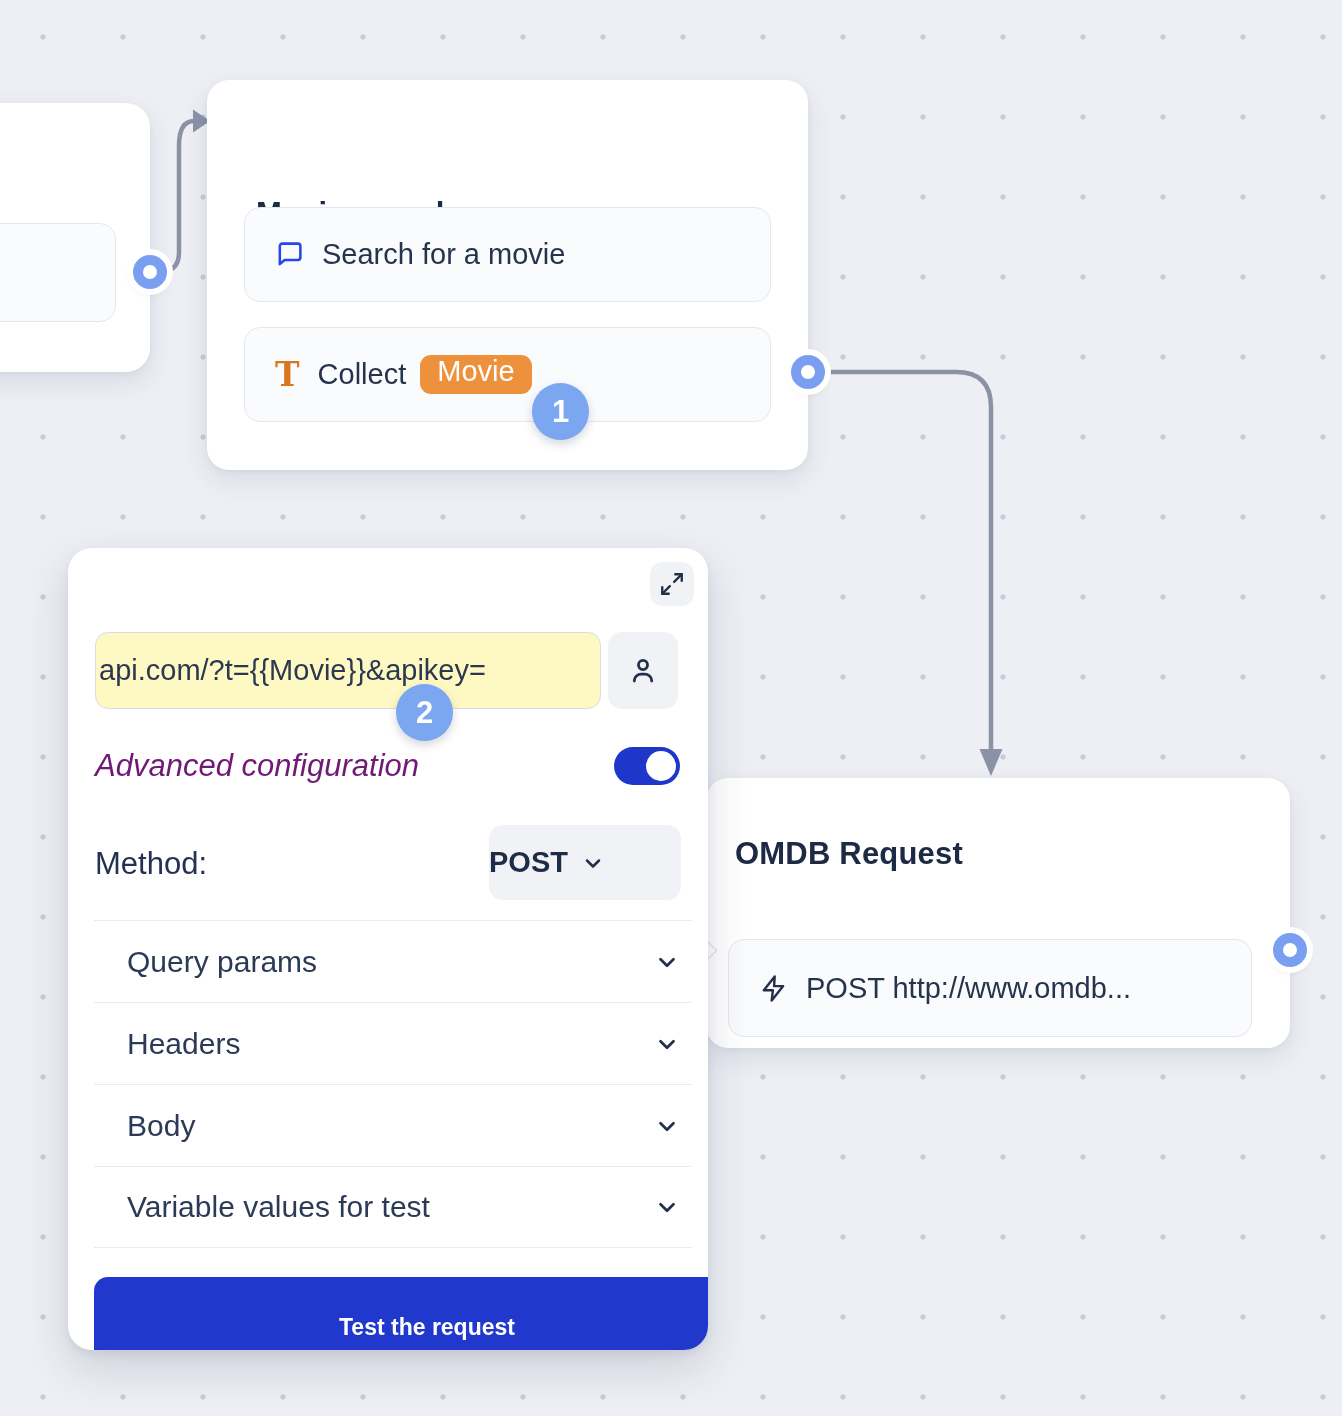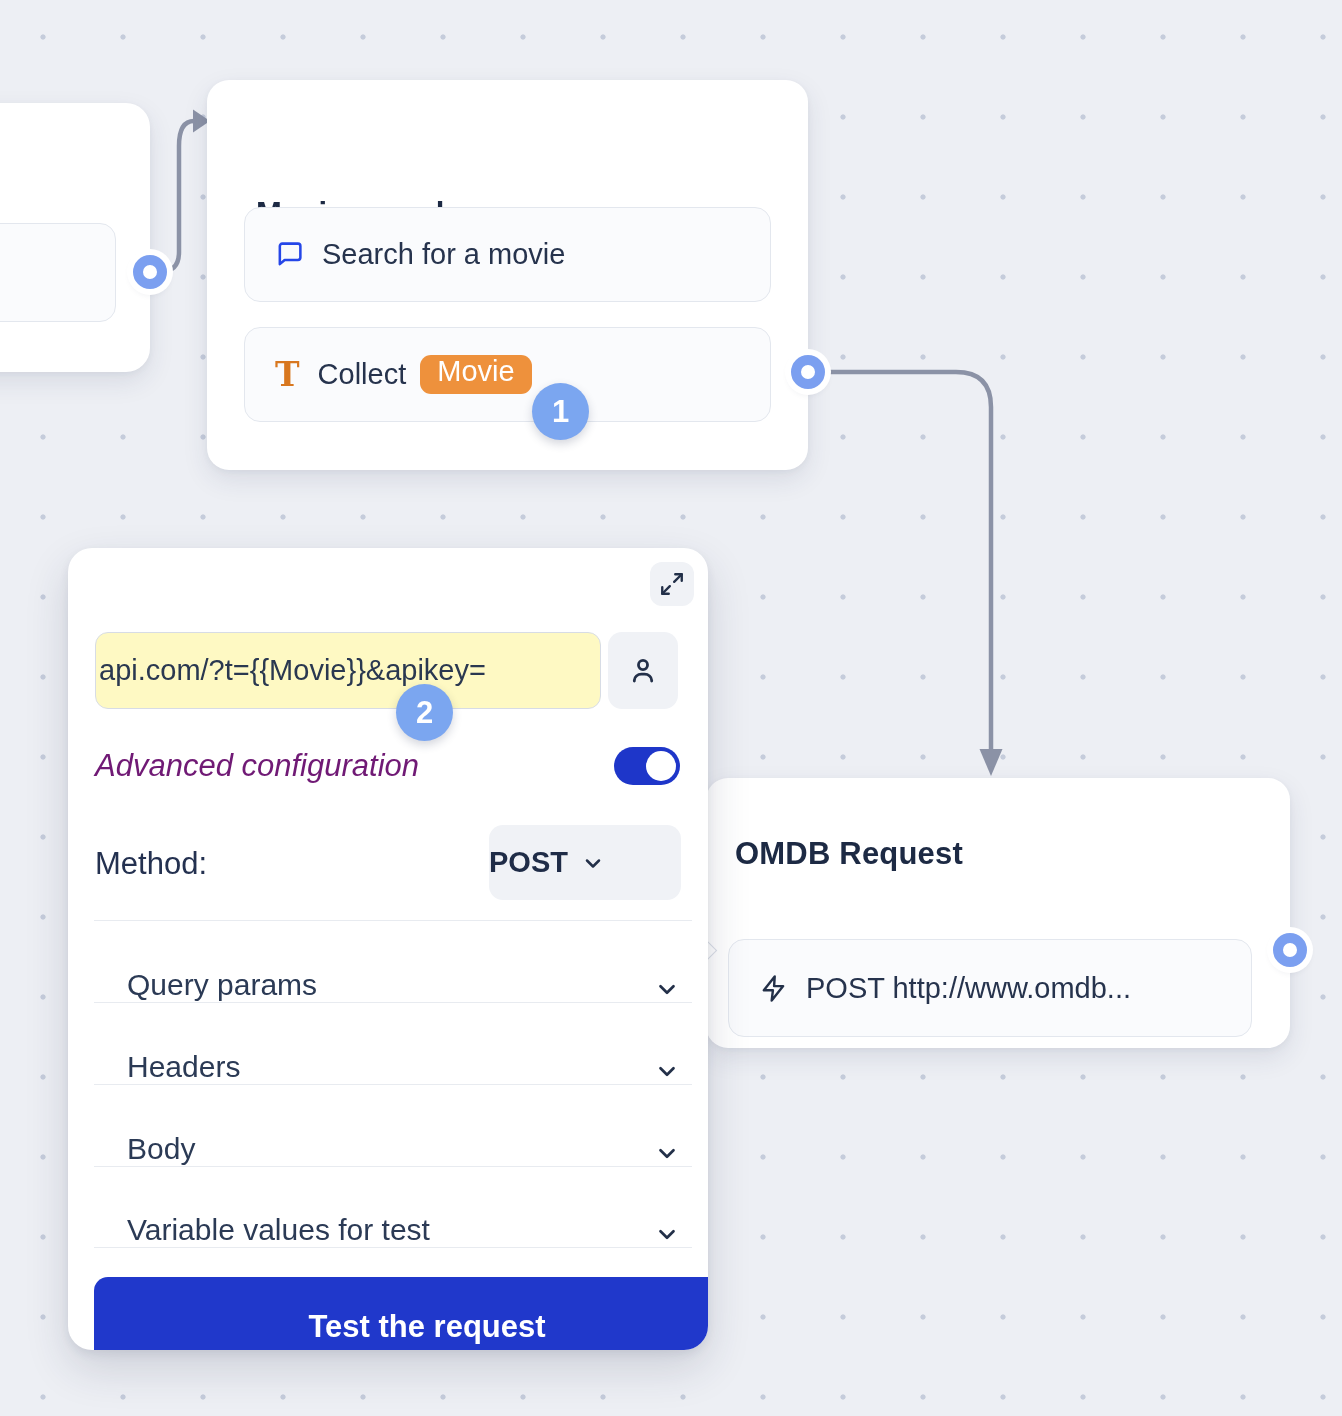--- a/index.html
+++ b/index.html
@@ -40,25 +40,25 @@
     display:flex;align-items:center;}
   .url-box span{font-size:29px;color:#2a3850;white-space:nowrap;margin-left:-11px;padding-left:14px;}
   .adv-label{position:absolute;left:27px;top:200px;font-size:31px;color:#701a75;font-weight:500;font-style:italic;}
   .toggle{position:absolute;left:546px;top:199px;width:66px;height:38px;border-radius:19px;background:#1e36c9;cursor:pointer;}
   .toggle .knob{position:absolute;right:4px;top:4px;width:30px;height:30px;border-radius:50%;background:#fff;}
   .method-label{position:absolute;left:27px;top:298px;font-size:31px;color:#243150;}
   .method-select{position:absolute;left:421px;top:277px;width:192px;height:75px;border-radius:14px;background:#f0f2f6;
     display:flex;align-items:center;justify-content:flex-start;gap:13px;font-size:29px;font-weight:700;color:#1f2c47;cursor:pointer;}
   .acc{position:absolute;left:26px;top:372px;width:598px;}
   .acc-row{height:82px;box-sizing:border-box;border-top:1.5px solid #e8ebf0;
-    display:flex;align-items:flex-end;justify-content:space-between;padding:0 12px 0 33px;
+    display:flex;align-items:center;justify-content:space-between;padding:0 12px 0 33px;
     font-size:30px;color:#2b3a55;font-weight:500;cursor:pointer;}
   .acc-row:last-child{border-bottom:1.5px solid #e8ebf0;}
   .test-btn{position:absolute;left:26px;top:729px;width:666px;height:100px;border:none;border-radius:14px;
-    background:#2038cb;color:#ffffff;font-size:31px;font-weight:700;font-family:inherit;cursor:pointer;}
+    background:#2038cb;color:#ffffff;font-size:23px;font-weight:700;font-family:inherit;cursor:pointer;}
   
   .in-caret{position:absolute;left:-19px;top:160px;width:24px;height:24px;background:#fff;
     border-top:1.5px solid #d9dee6;border-right:1.5px solid #d9dee6;transform:rotate(45deg);}
   svg.stroke-ic{fill:none;stroke-linecap:round;stroke-linejoin:round;}
 </style>
 </head>
 <body>
 
 <div class="canvas">
 

